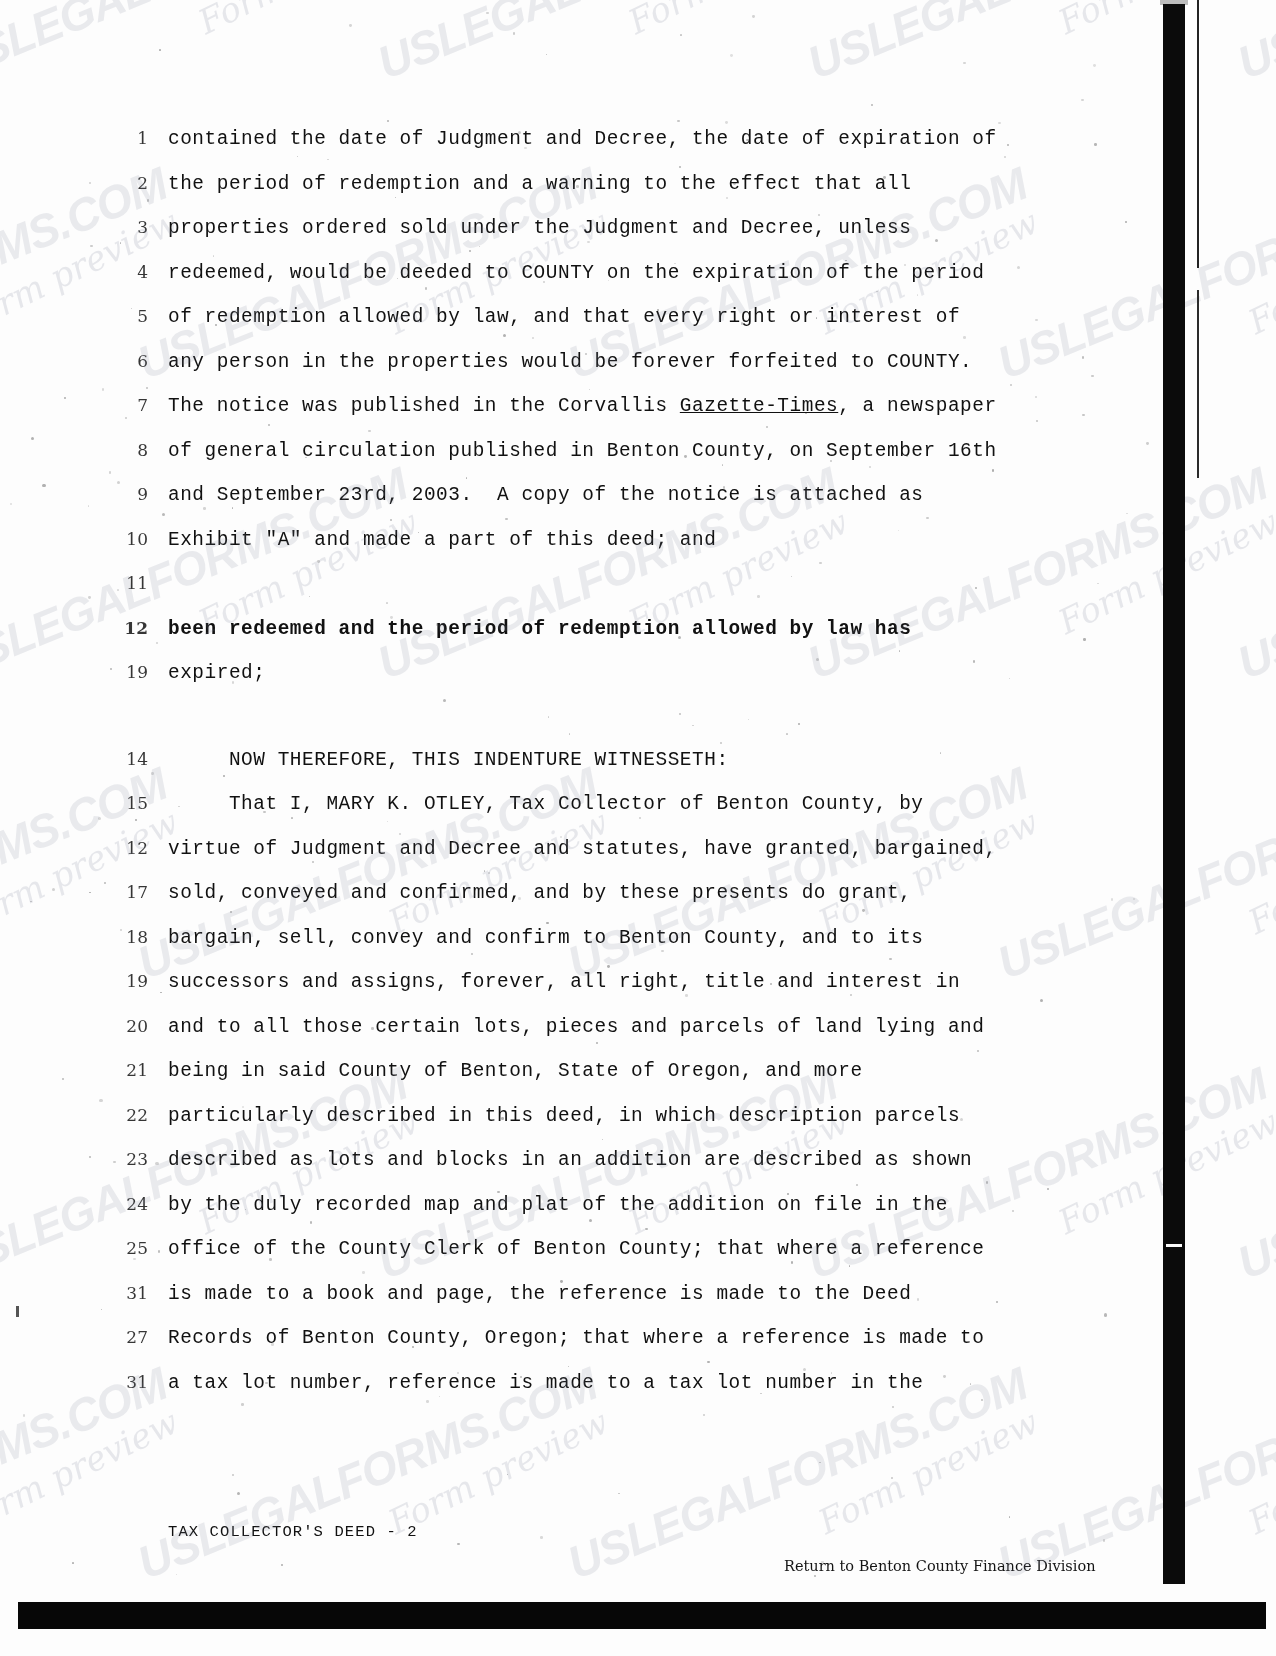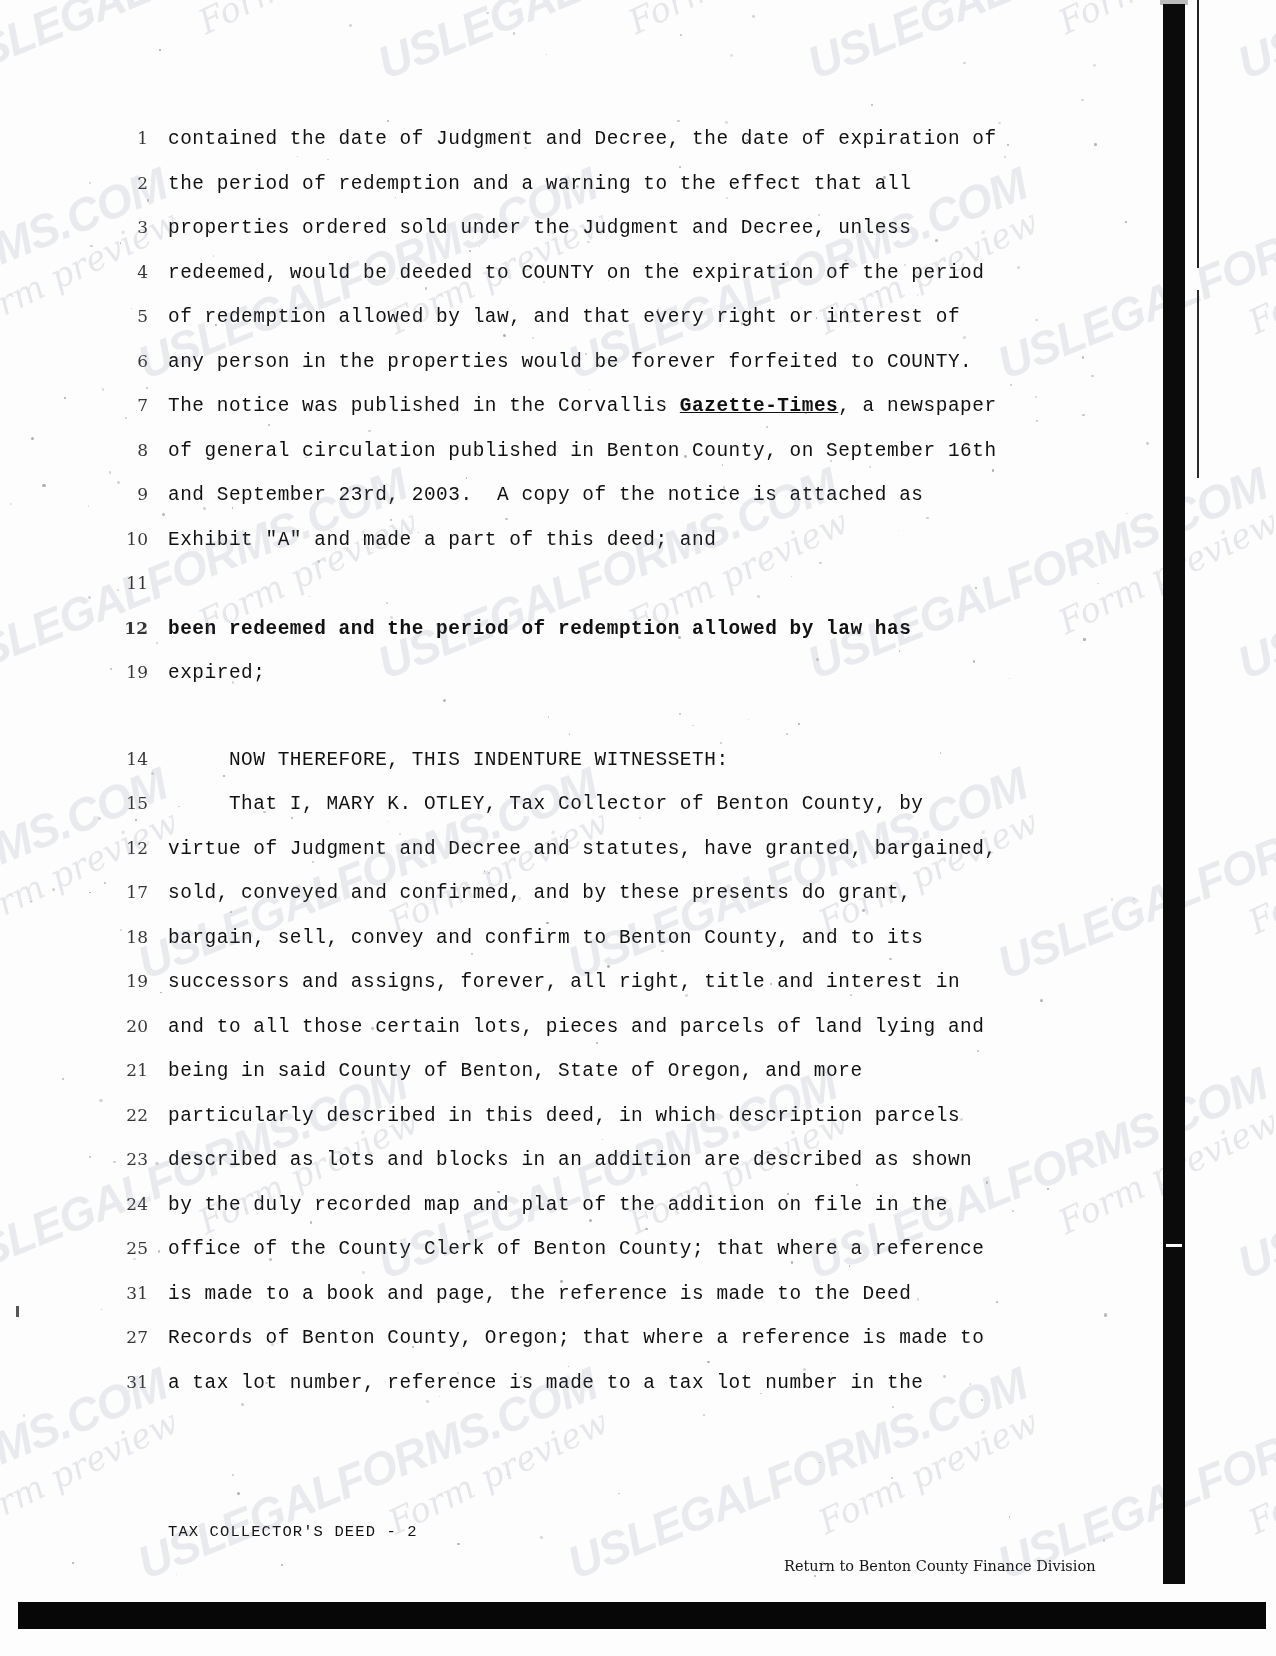--- a/index.html
+++ b/index.html
@@ -82,21 +82,21 @@
   .line-text {
     position: absolute;
     left: 168px;
     font-family: "Liberation Mono", "DejaVu Sans Mono", monospace;
     font-size: 19.4px;
     letter-spacing: 0.55px;
     color: #111111;
     white-space: pre;
     text-align: center;
   }
-  .line-text .u { text-decoration: underline; font-weight: bold; }
+  .line-text .u { text-decoration: underline; }
 
   
   .footer-left {
     position: absolute;
     left: 168px;
     top: 1523px;
     font-family: "Liberation Mono", "DejaVu Sans Mono", monospace;
     font-size: 15.5px;
     letter-spacing: 1.1px;
     color: #111;

